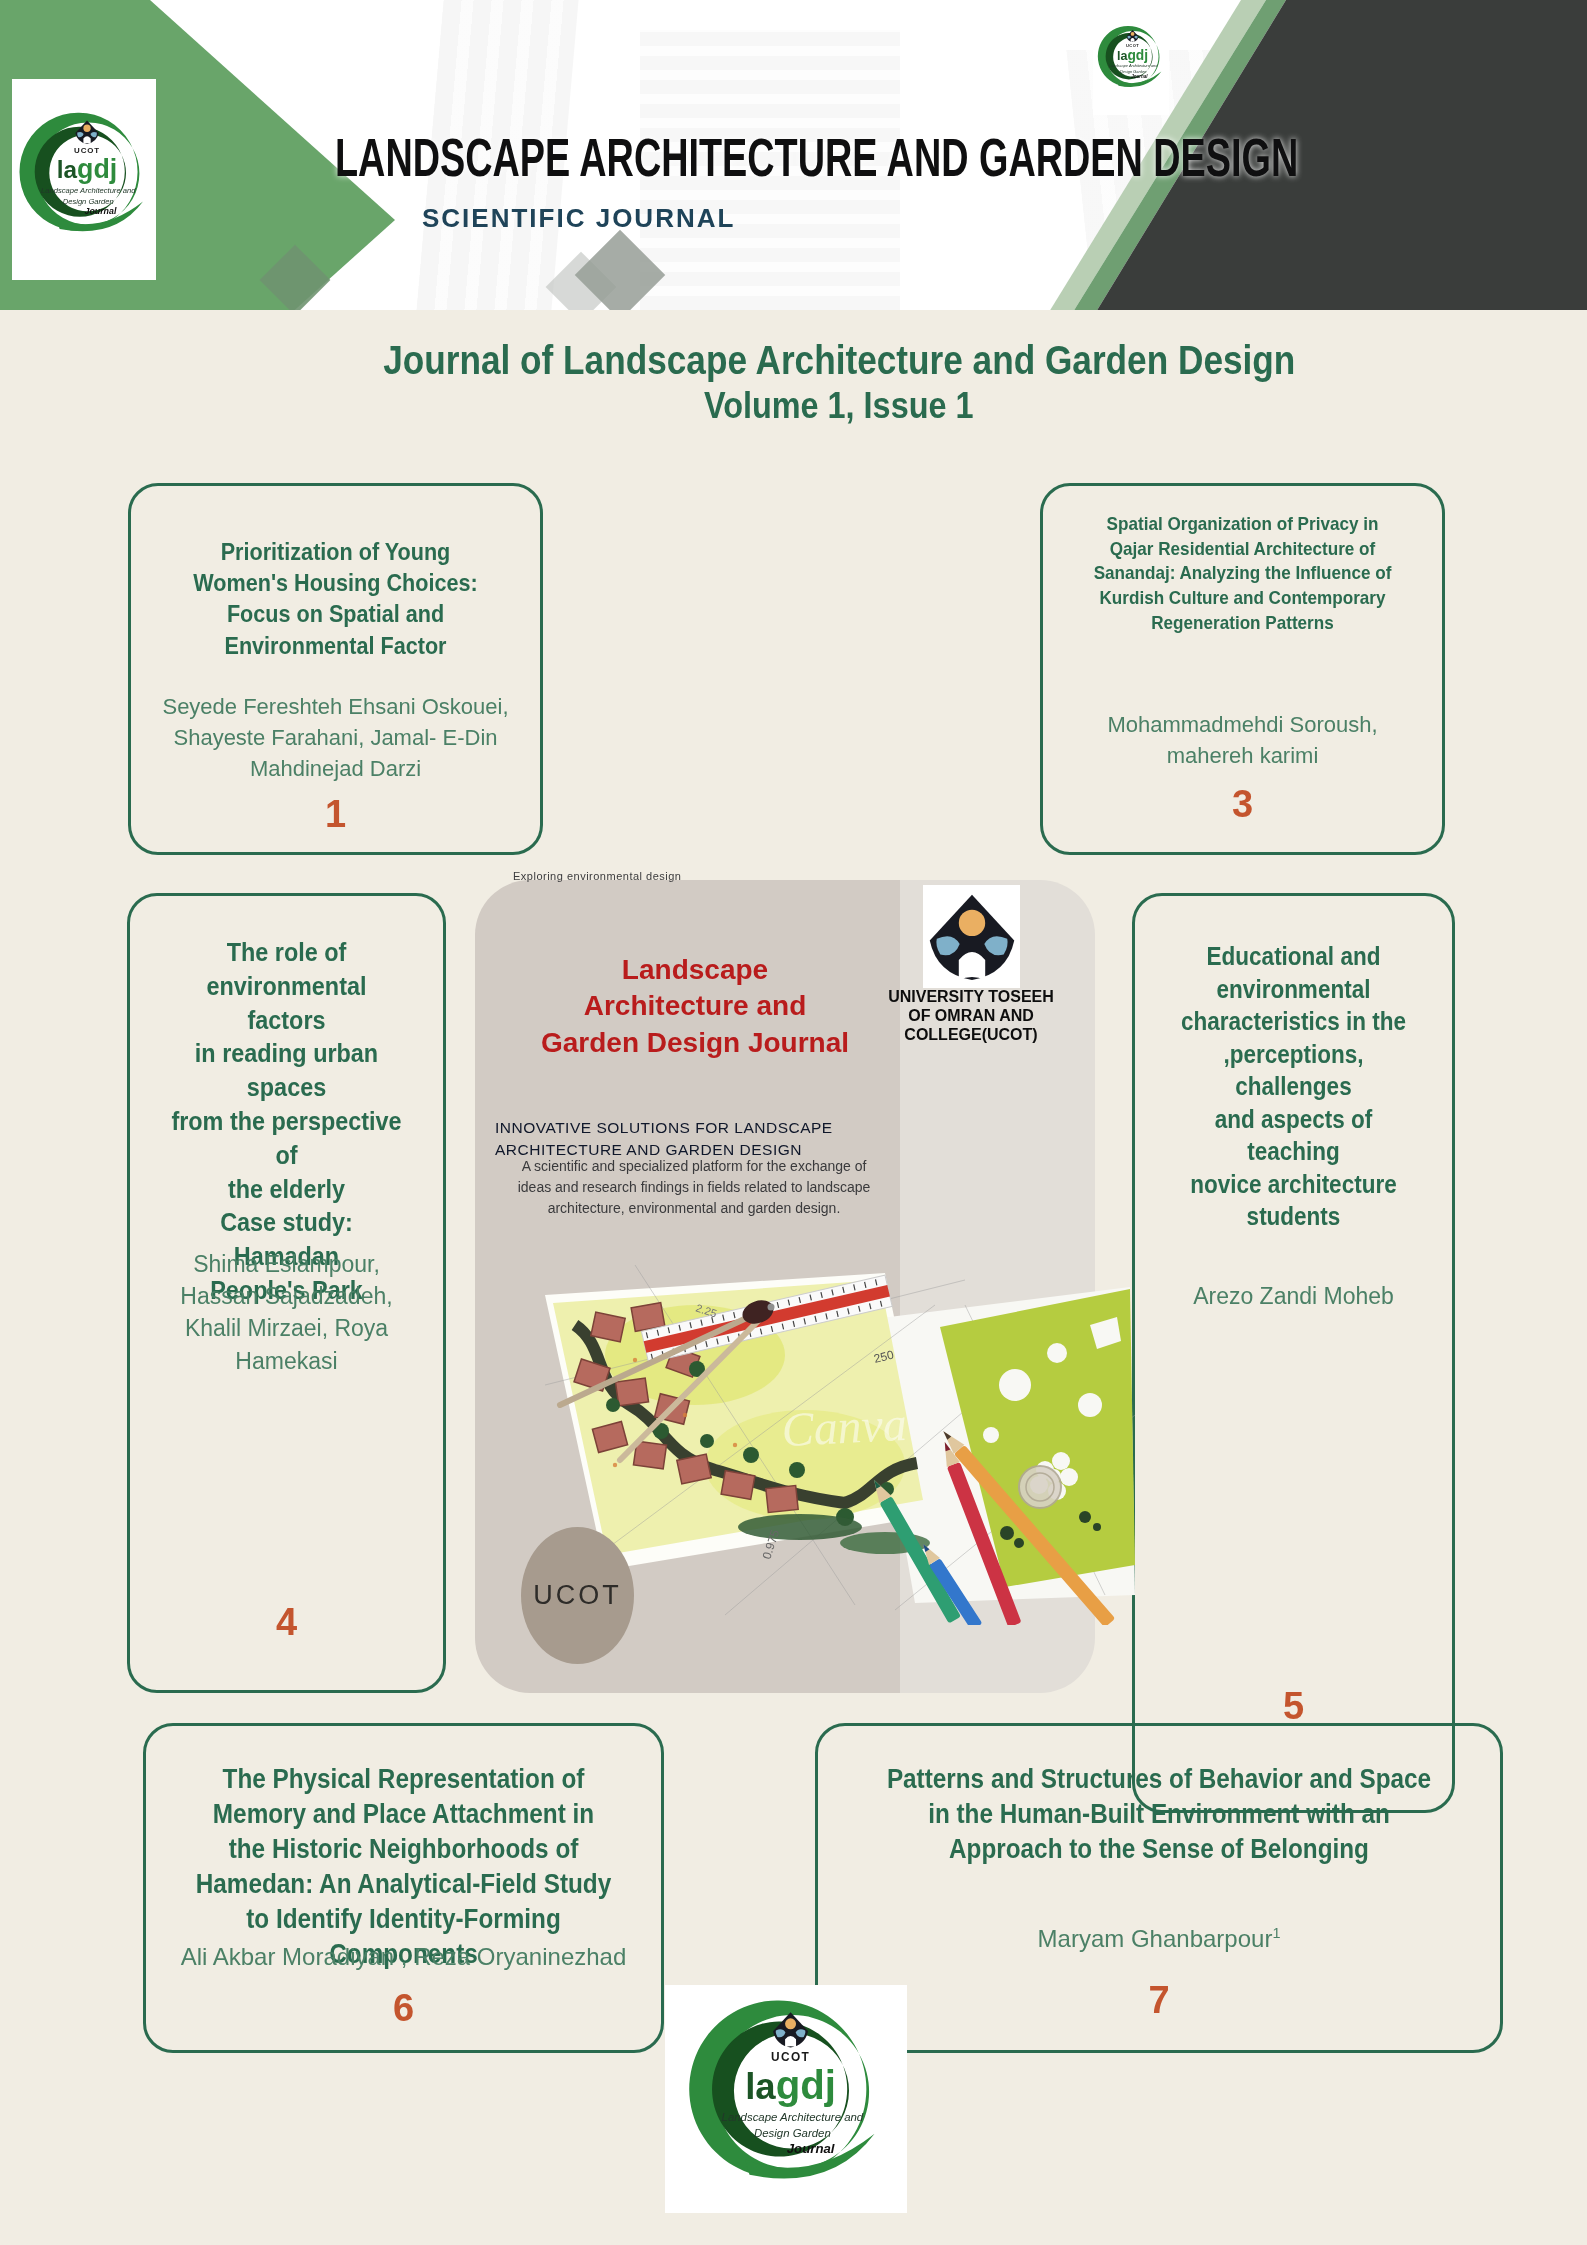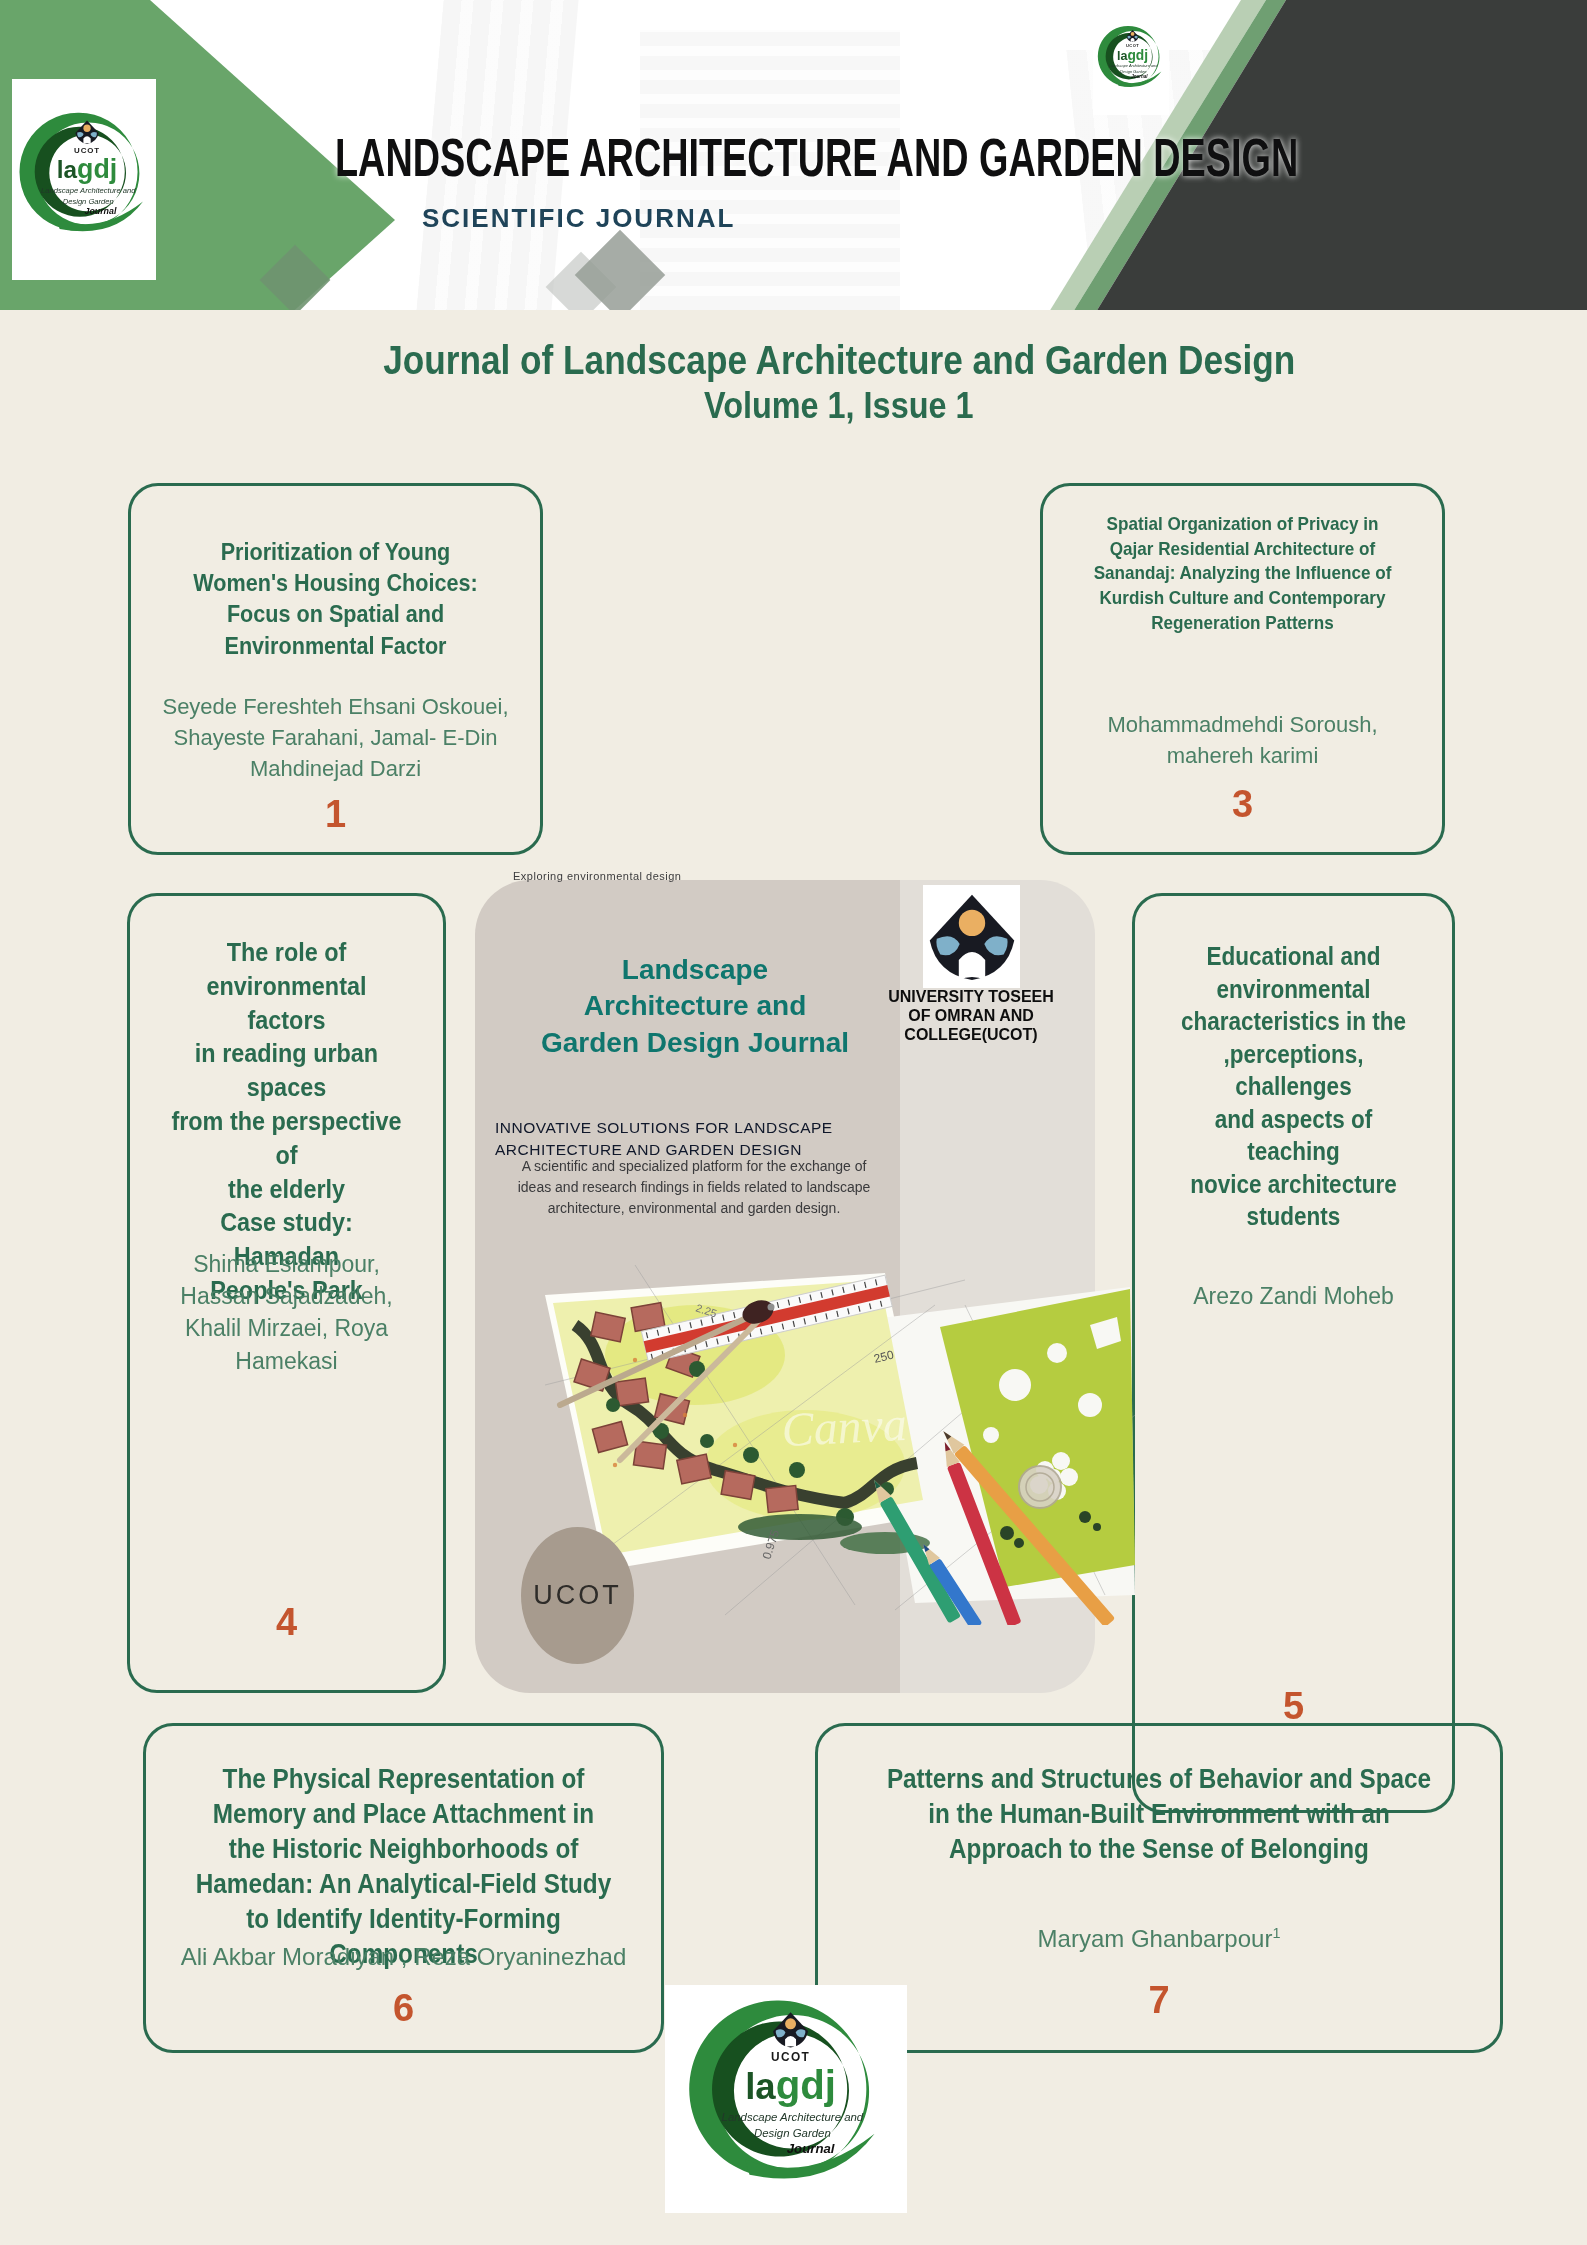--- a/index.html
+++ b/index.html
@@ -71,21 +71,21 @@
 
   #card7{left:815px;top:1723px;width:688px;height:330px;}
   #card7 .title{margin-top:36px;font-size:27px;}
   #card7 .authors{top:196px;font-size:24px;}
   #card7 .num{bottom:28px;}
 
   
   .panel-taupe{position:absolute;left:475px;top:880px;width:425px;height:813px;background:var(--panel_taupe);border-radius:55px 0 0 55px;z-index:1;}
   .panel-light{position:absolute;left:900px;top:880px;width:195px;height:813px;background:var(--panel_light);border-radius:0 55px 55px 0;z-index:1;}
   .cover-tagline{position:absolute;left:513px;top:870px;font-size:11px;letter-spacing:.5px;color:#3b3b3d;z-index:2;}
-  .cover-title{position:absolute;left:500px;top:952px;width:390px;text-align:center;font-size:28px;font-weight:800;line-height:1.3;color:#0f766e;white-space:pre-line;z-index:2;}
+  .cover-title{position:absolute;left:500px;top:952px;width:390px;text-align:center;font-size:28px;font-weight:800;line-height:1.3;color:#b91c1c;white-space:pre-line;z-index:2;}
   .cover-subtitle{position:absolute;left:495px;top:1117px;width:400px;text-align:left;font-size:15.5px;letter-spacing:.5px;line-height:1.45;color:#0f172a;white-space:pre-line;z-index:2;}
   .cover-desc{position:absolute;left:505px;top:1156px;width:378px;text-align:center;font-size:14px;line-height:1.5;color:#3a3a3c;z-index:2;}
   .photo-svg{position:absolute;left:545px;top:1265px;z-index:2;}
   .ucot-circle{position:absolute;left:521px;top:1527px;width:113px;height:137px;border-radius:50%;background:var(--circle_taupe);display:flex;align-items:center;justify-content:center;font-size:27px;letter-spacing:3px;color:#2e2c29;z-index:3;}
   .univ{position:absolute;z-index:3;}
   .univ-icon-box{left:923px;top:885px;width:97px;height:103px;background:#fff;display:flex;align-items:center;justify-content:center;}
   .univ-text{left:855px;top:988px;width:232px;text-align:center;font-size:16px;font-weight:800;line-height:1.18;color:#0d0d0d;}
 </style>
 </head>
 <body>

